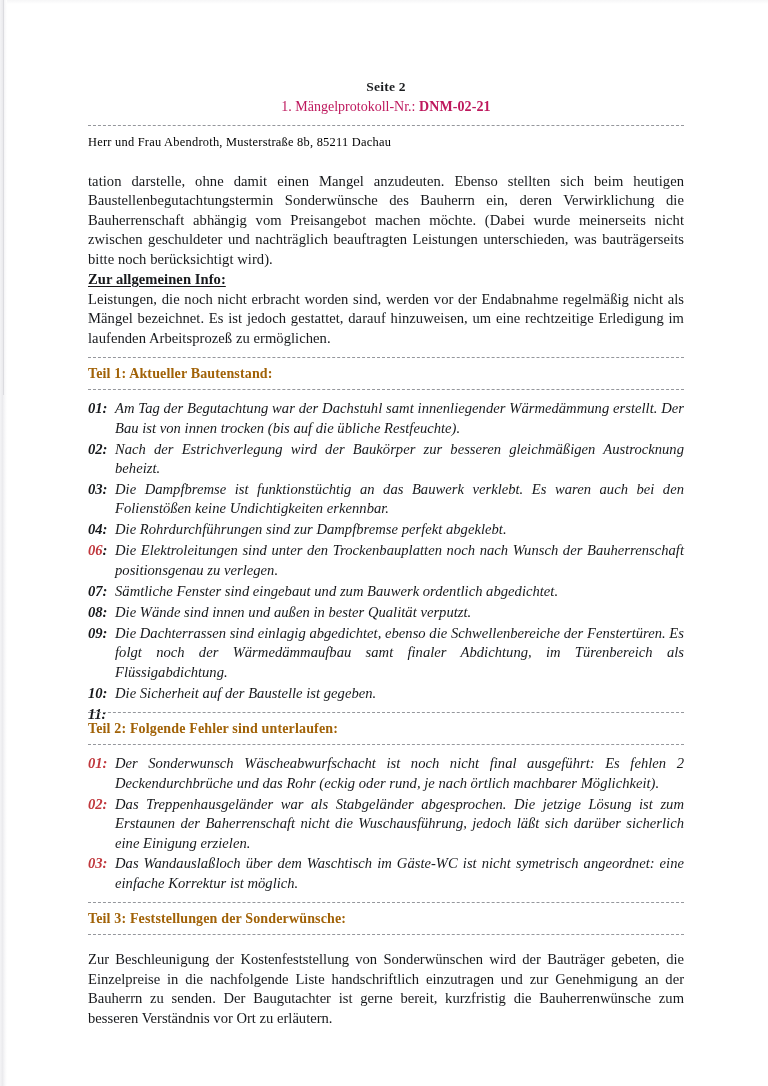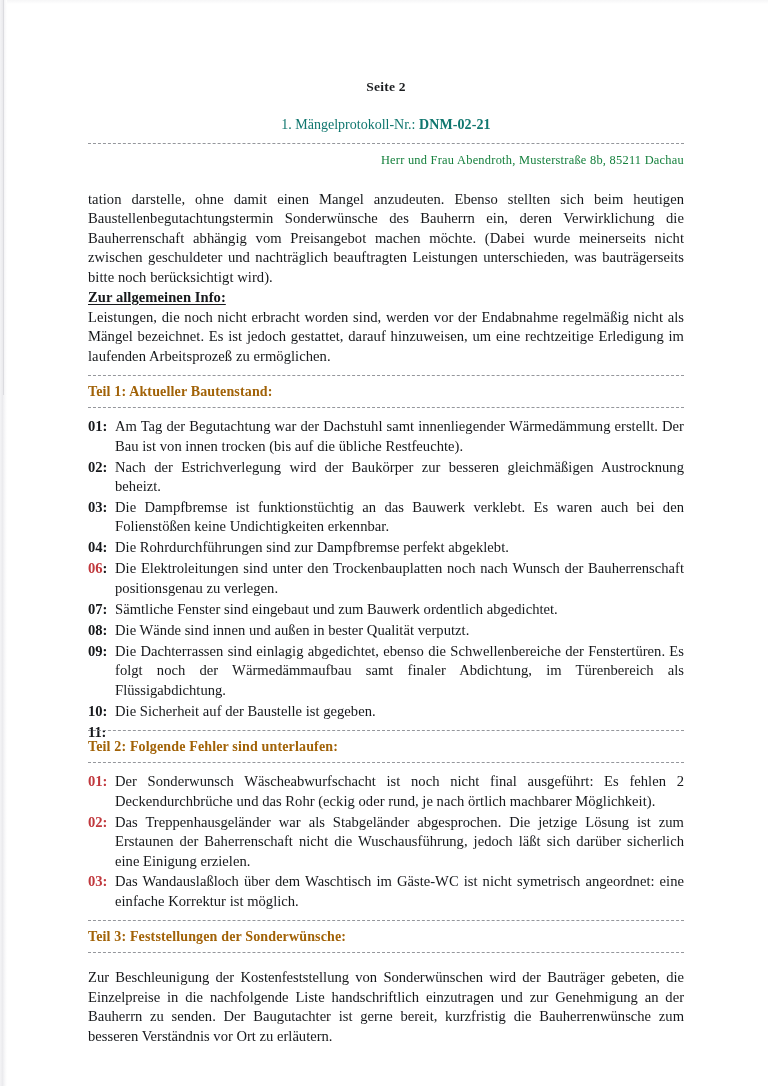--- a/index.html
+++ b/index.html
@@ -60,42 +60,42 @@
   .header-page-no {
     font-weight: bold;
     font-size: 13.5px;
     letter-spacing: 0.2px;
     line-height: 1.35;
     color: #1b1d20;
   }
   .header-protocol {
     font-size: 14px;
     line-height: 1.45;
-    margin-top: 19px;
-    color: #0f766e;
+    margin-top: 1px;
+    color: #be185d;
   }
   .header-protocol .protocol-no {
     font-weight: bold;
     letter-spacing: 0.1px;
   }
 
   .rule {
     border: 0;
     border-top: 1.1px dashed #8d8f94;
     margin: 0;
     height: 0;
     opacity: 0.92;
   }
   .rule-header { margin: 7px 0 8px 0; }
 
   .header-address {
-    text-align: right;
+    text-align: left;
     font-size: 12.4px;
     letter-spacing: 0.25px;
-    color: #15803d;
+    color: #000000;
     line-height: 1.4;
   }
 
   
   .body-block {
     margin-top: 21px;
     font-size: 14.6px;
     line-height: 1.335;
     text-align: justify;
     color: #16181b;
@@ -121,20 +121,21 @@
   .rule-section-bot { margin: 7px 0 9px 0; }
 
   
   ol.items {
     list-style: none;
     margin: 0;
     padding: 0;
     font-size: 14.6px;
     line-height: 1.335;
     color: #16181b;
+    font-style: italic;
   }
   ol.items > li {
     position: relative;
     padding-left: 27px;
     margin-bottom: 1.5px;
     text-align: justify;
     letter-spacing: 0.02px;
   }
   ol.items > li > .item-num {
     position: absolute;

